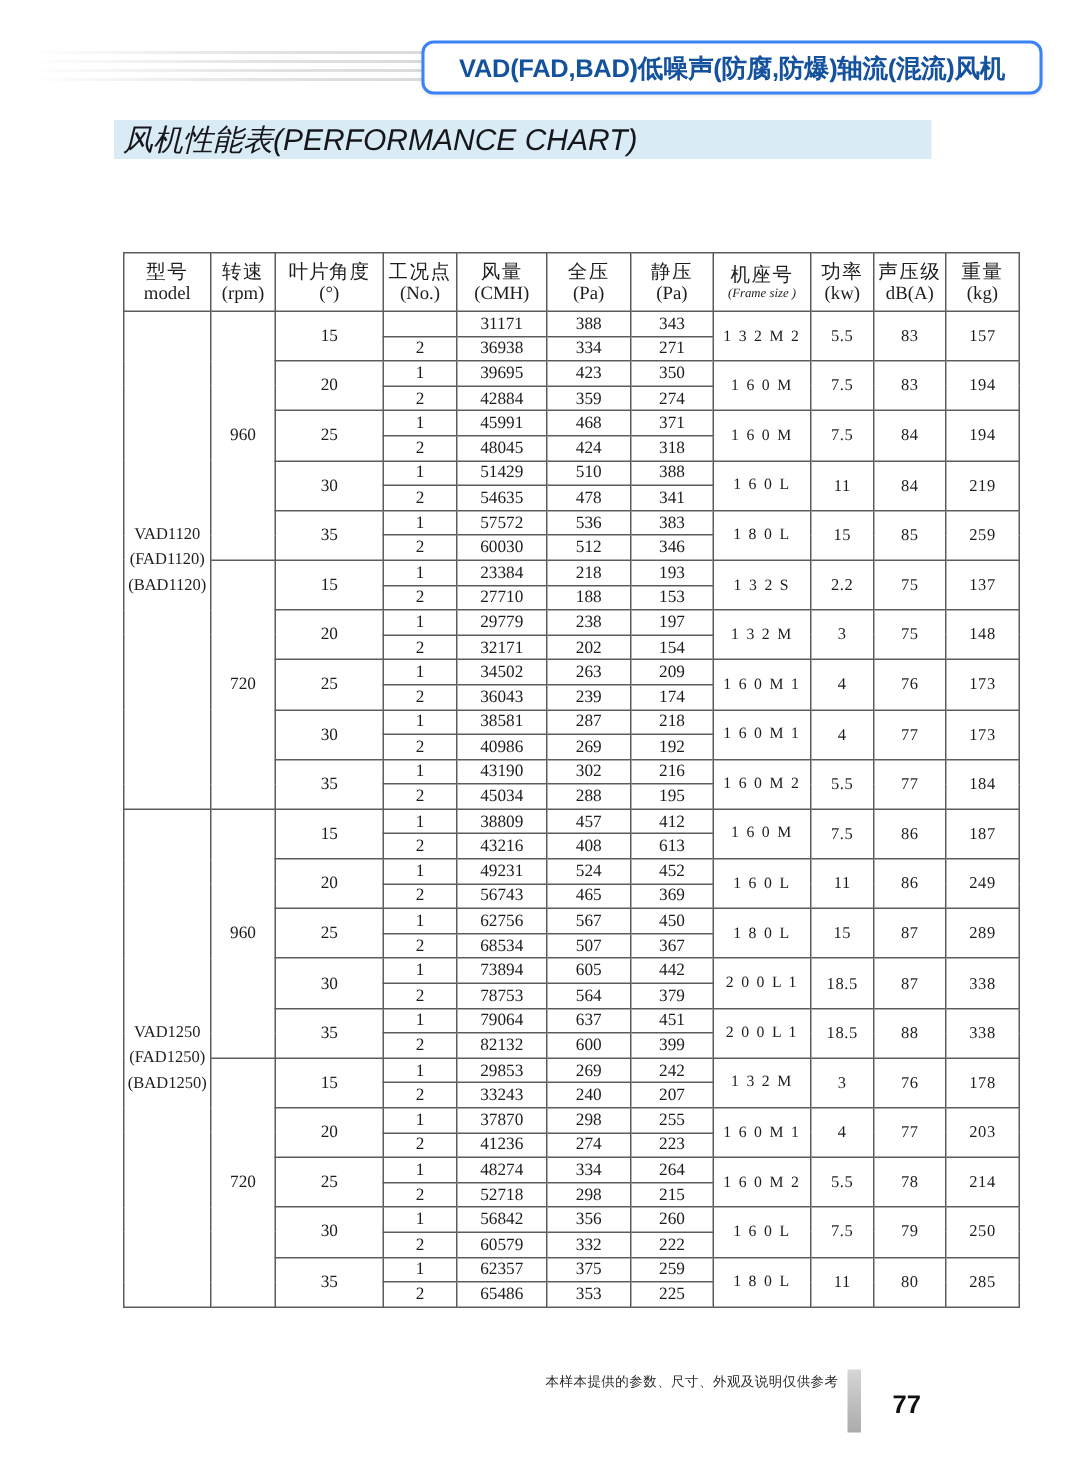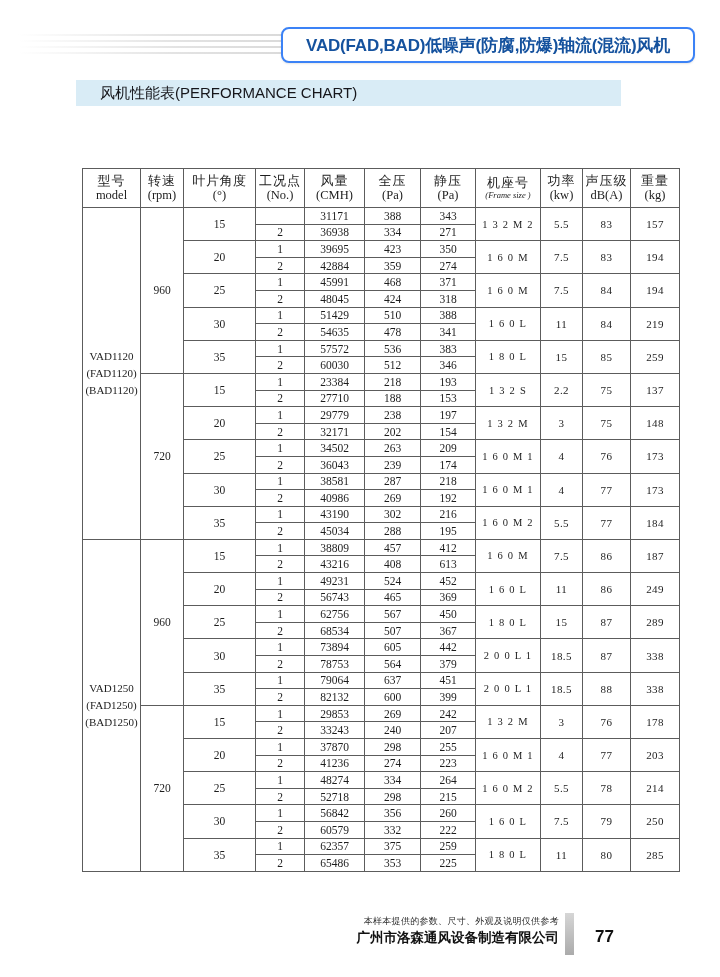--- a/index.html
+++ b/index.html
@@ -36,21 +36,21 @@
   }
 
   
   .subband{
     position:absolute;left:76px;top:80px;
     width:545px;height:26px;
     background:#d9ecf6;
     display:flex;align-items:center;
   }
   .subband .st{
-    padding-left:24px;font-size:15px;color:#16161b;white-space:nowrap;
+    padding-left:6px;font-size:20px;color:#16161b;white-space:nowrap;font-style:italic;
   }
 
   
   .tablewrap{position:absolute;left:82px;top:168px;width:557px;}
   table.perf{
     border-collapse:collapse;
     width:557px;
     table-layout:fixed;
     font-family:"Liberation Serif", serif;
   }
@@ -551,16 +551,15 @@
         </tr>
       </tbody>
   </table>
 </div>
 
 <div class="notes">
 </div>
 
 <div class="footer">
   <span class="foot-small">本样本提供的参数、尺寸、外观及说明仅供参考</span>
-  <span class="foot-company">广州市洛森通风设备制造有限公司</span>
   <span class="foot-rule"></span>
   <span class="foot-page">77</span>
 </div>
 
 </body></html>

